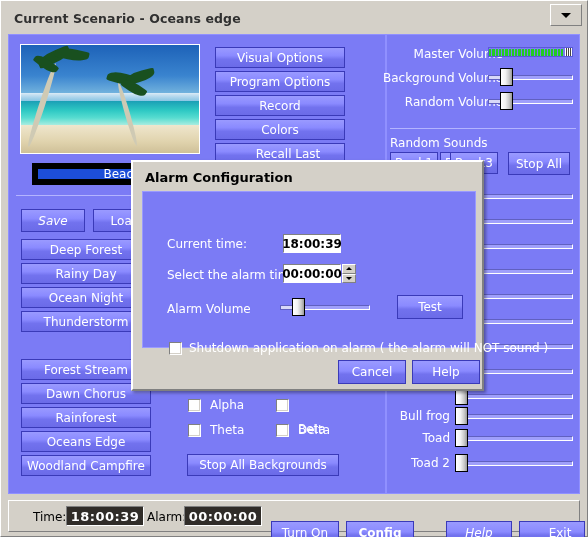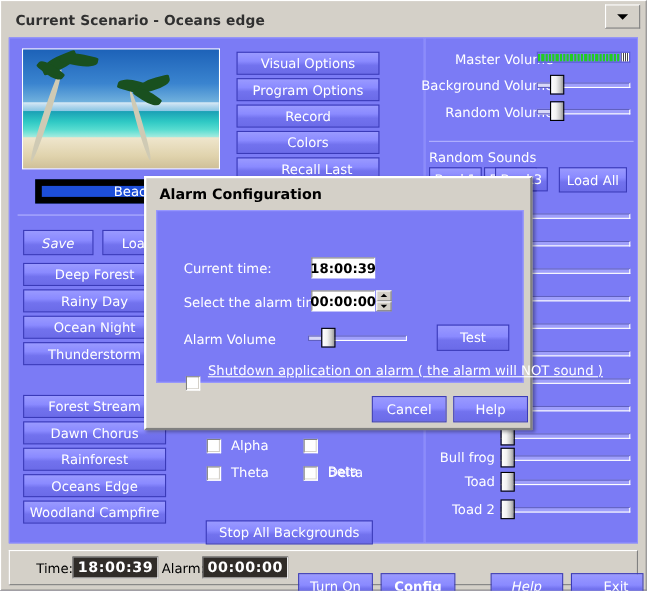--- a/index.html
+++ b/index.html
@@ -261,21 +261,21 @@
 
   <div class="cb" style="left:188px;top:399px;"></div>
   <div class="lbl" style="left:210px;top:398px;">Alpha</div>
   <div class="cb" style="left:276px;top:399px;"></div>
   <div class="lbl" style="left:298px;top:422px;text-align:center;">Beta</div>
   <div class="cb" style="left:188px;top:424px;"></div>
   <div class="lbl" style="left:210px;top:423px;">Theta</div>
   <div class="cb" style="left:276px;top:424px;"></div>
   <div class="lbl" style="left:298px;top:423px;">Delta</div>
 
-  <div class="btn" style="left:187px;top:454px;width:152px;height:22px;margin-top:19px;">Stop All Backgrounds</div>
+  <div class="btn" style="left:187px;top:454px;width:152px;height:22px;">Stop All Backgrounds</div>
 
   <div class="panel panel-right"></div>
 
   <div class="lbl right" style="left:390px;top:47px;width:113px;">Master Volume</div>
   <div class="meter" style="left:488px;top:47px;width:85px;" id="master-meter">
       <span class="led" style="background: rgb(34, 204, 34);"></span>
       <span class="led" style="background: rgb(34, 204, 34);"></span>
       <span class="led" style="background: rgb(34, 204, 34);"></span>
       <span class="led" style="background: rgb(34, 204, 34);"></span>
       <span class="led" style="background: rgb(34, 204, 34);"></span>
@@ -313,21 +313,21 @@
     <div class="prefill" style="width:13px;"></div>
     <div class="thumb" style="left:12px;"></div>
   </div>
 
   <div class="sep" style="left:390px;top:128px;width:186px;"></div>
 
   <div class="lbl" style="left:390px;top:136px;">Random Sounds</div>
   <div class="btn" style="left:390px;top:152px;width:48px;height:22px;">Bank1</div>
   <div class="btn" style="left:440px;top:152px;width:48px;height:22px;">Bank2</div>
   <div class="btn" style="left:450px;top:152px;width:48px;height:22px;">Bank3</div>
-  <div class="btn" style="left:508px;top:152px;width:62px;height:23px;">Load All</div>
+  <div class="btn" style="left:508px;top:152px;width:62px;height:23px;">Stop All</div>
 
   <div class="slider" style="left:455px;top:189px;width:118px;">
     <div class="track"></div>
     <div class="thumb" style="left:0;"></div>
   </div>
   <div class="slider" style="left:455px;top:214px;width:118px;">
     <div class="track"></div>
     <div class="thumb" style="left:0;"></div>
   </div>
   <div class="slider" style="left:455px;top:239px;width:118px;">
@@ -409,20 +409,20 @@
 
       <div class="lbl" style="left:24px;top:110px;">Alarm Volume</div>
       <div class="slider" style="left:137px;top:108px;width:90px;">
         <div class="track"></div>
         <div class="prefill" style="width:13px;"></div>
         <div class="thumb" style="left:12px;"></div>
       </div>
       <div class="dlg-btn" style="left:254px;top:103px;width:66px;">Test</div>
 
       <div class="cb" style="left:26px;top:150px;"></div>
-      <div class="lbl" style="left:46px;top:138px;text-decoration:underline;">Shutdown application on alarm ( the alarm will NOT sound )</div>
+      <div class="lbl" style="left:46px;top:149px;">Shutdown application on alarm ( the alarm will NOT sound )</div>
     </div>
 
     <div class="dlg-btn" style="left:205px;top:198px;width:68px;">Cancel</div>
     <div class="dlg-btn" style="left:279px;top:198px;width:68px;">Help</div>
   </div>
 
 </div>
 
 </body></html>

